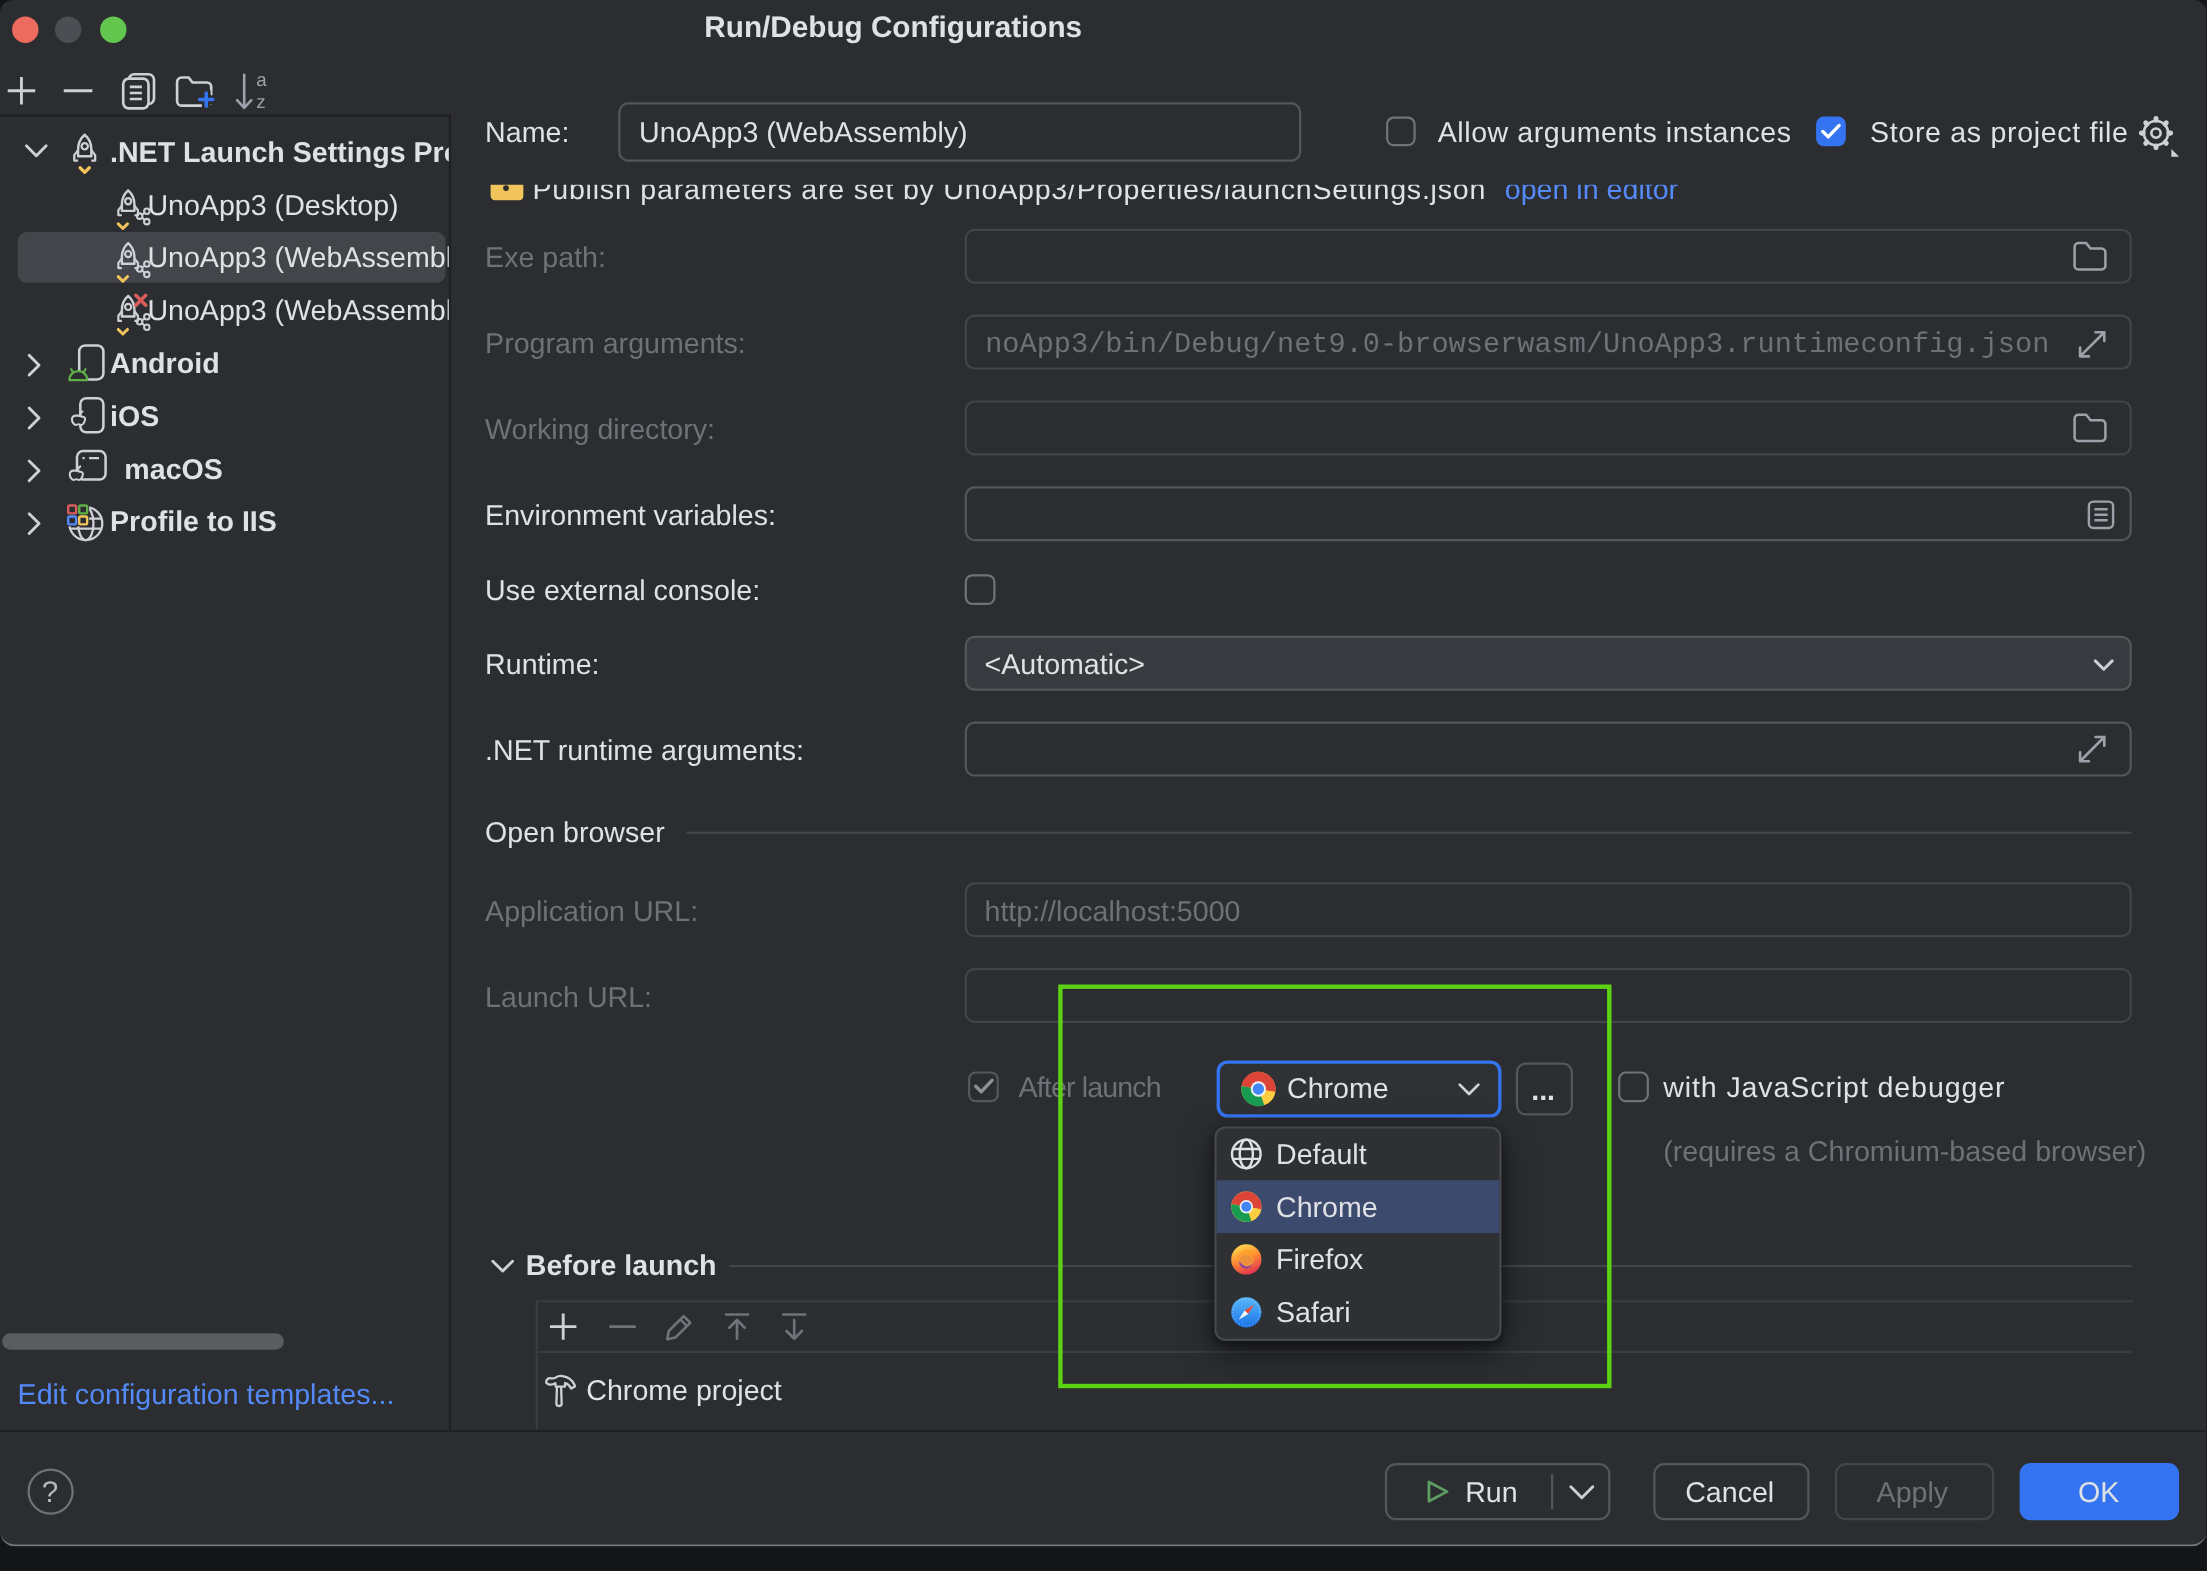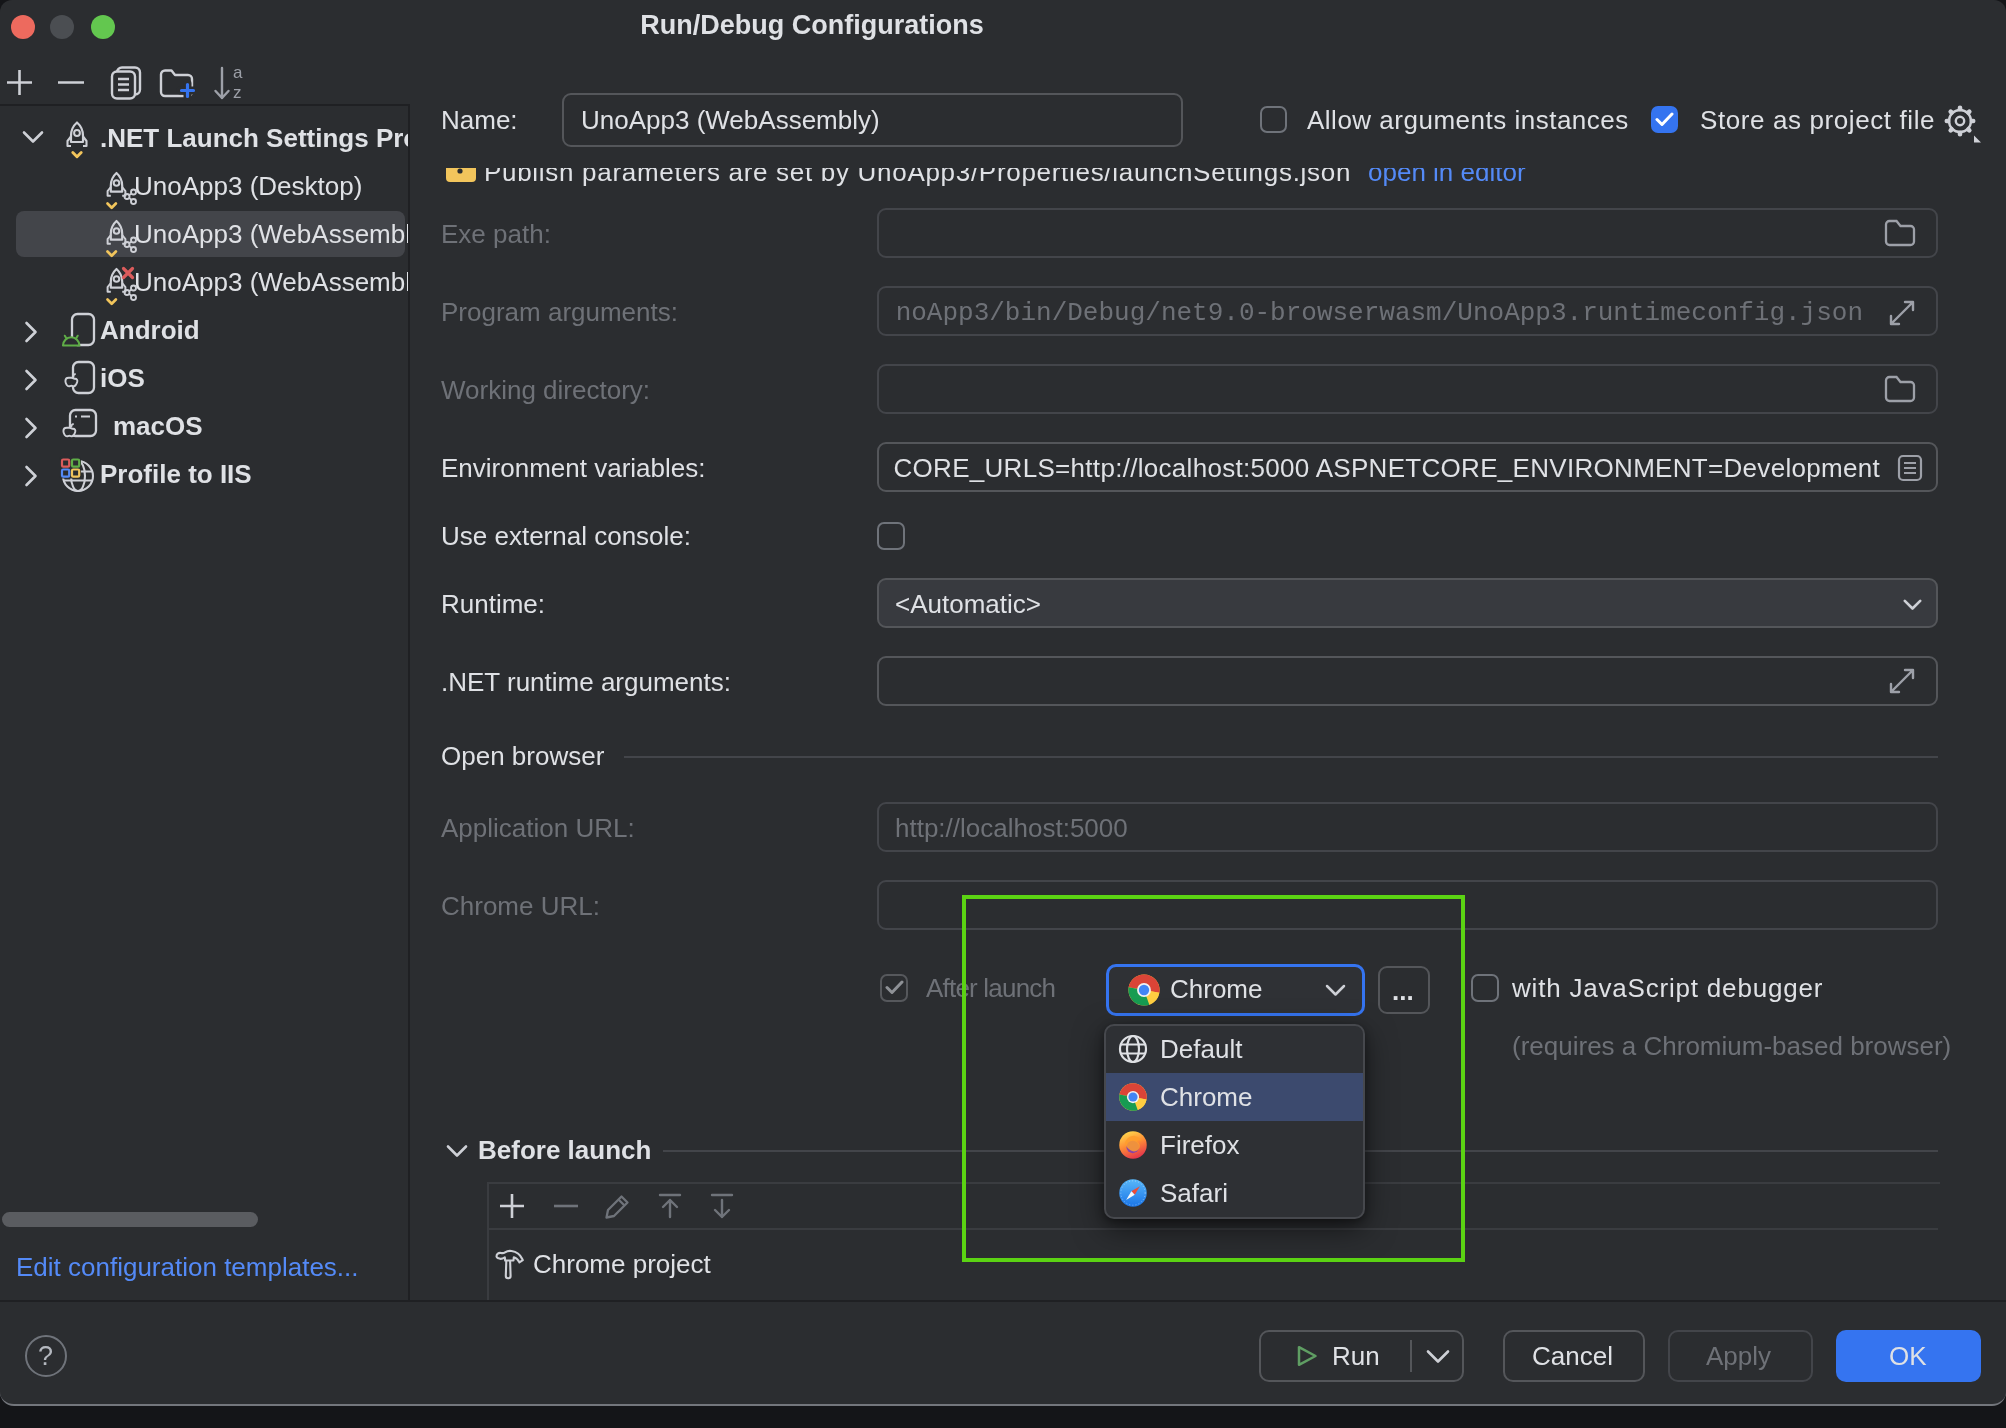--- a/index.html
+++ b/index.html
@@ -214,23 +214,20 @@
       </svg>
 
     <div class="glab" style="left:31px;top:207px;">Working directory:</div>
     <div class="fldd" style="left:467px;top:196px;width:1061px;height:50px;"></div>
     <svg class="abs" style="left:1474px;top:207px;" width="32" height="28" viewBox="0 0 32 28">
         <path d="M2 5.5A3.5 3.5 0 0 1 5.5 2h7l4 5h10A3.5 3.5 0 0 1 30 10.5v12a3.5 3.5 0 0 1-3.5 3.5h-21A3.5 3.5 0 0 1 2 22.5Z" stroke="#9DA0A8" stroke-width="2.3" fill="none"></path>
       </svg>
 
     <div class="lab" style="left:31px;top:285px;">Environment variables:</div>
     <div class="fld" style="left:467px;top:274px;width:1061px;height:50px;"></div>
-    <div class="cliptext" style="left:480px;top:285px;width:990px;height:32px;font-size:26px;color:#DFE1E5;letter-spacing:0.3px;">
-        <span>CORE_URLS=http://localhost:5000 ASPNETCORE_ENVIRONMENT=Development</span>
-      </div>
     <svg class="abs" style="left:1487px;top:286px;" width="26" height="28" viewBox="0 0 26 28">
         <rect x="2" y="2" width="22" height="24" rx="4" stroke="#9DA0A8" stroke-width="2.2" fill="none"></rect>
         <path d="M7 9h12M7 14h12M7 19h12" stroke="#9DA0A8" stroke-width="2.2"></path>
       </svg>
 
     <div class="lab" style="left:31px;top:353px;">Use external console:</div>
     <div class="abs" style="left:467px;top:354px;width:28px;height:28px;border:2.5px solid #6F737A;border-radius:7px;box-sizing:border-box;"></div>
 
     <div class="lab" style="left:31px;top:421px;">Runtime:</div>
     <div class="fld" style="left:467px;top:410px;width:1061px;height:50px;background:#383A3F;"></div>
@@ -245,21 +242,21 @@
         <path d="M17 3h8v8M25 3L3 25M3 17v8h8" stroke="#9DA0A8" stroke-width="2.4" fill="none" stroke-linecap="round" stroke-linejoin="round"></path>
       </svg>
 
     <div class="lab" style="left:31px;top:573px;">Open browser</div>
     <div class="abs" style="left:214px;top:588px;width:1314px;height:2px;background:#43454A;"></div>
 
     <div class="glab" style="left:31px;top:645px;">Application URL:</div>
     <div class="fldd" style="left:467px;top:634px;width:1061px;height:50px;"></div>
     <div class="glab" style="left:485px;top:645px;">http://localhost:5000</div>
 
-    <div class="glab" style="left:31px;top:723px;">Chrome URL:</div>
+    <div class="glab" style="left:31px;top:723px;">Launch URL:</div>
     <div class="fldd" style="left:467px;top:712px;width:1061px;height:50px;"></div>
 
     <div class="abs" style="left:470px;top:806px;width:28px;height:28px;border:2.5px solid #56585C;border-radius:7px;box-sizing:border-box;"></div>
     <svg class="abs" style="left:475px;top:811px;" width="19" height="17" viewBox="0 0 19 17">
         <path d="M2 8.5l5 5L17 3" stroke="#8E9196" stroke-width="3" fill="none" stroke-linecap="round" stroke-linejoin="round"></path>
       </svg>
     <div class="glab" style="left:516px;top:805px;letter-spacing:-0.8px;">After launch</div>
 
     <div class="abs" style="left:696px;top:796px;width:259px;height:52px;border:3px solid #3574F0;border-radius:10px;box-sizing:border-box;background:#2F3135;"></div>
     <div class="abs" style="left:717px;top:805px;width:34px;height:34px;"><svg width="34" height="34" viewBox="0 0 48 48">

